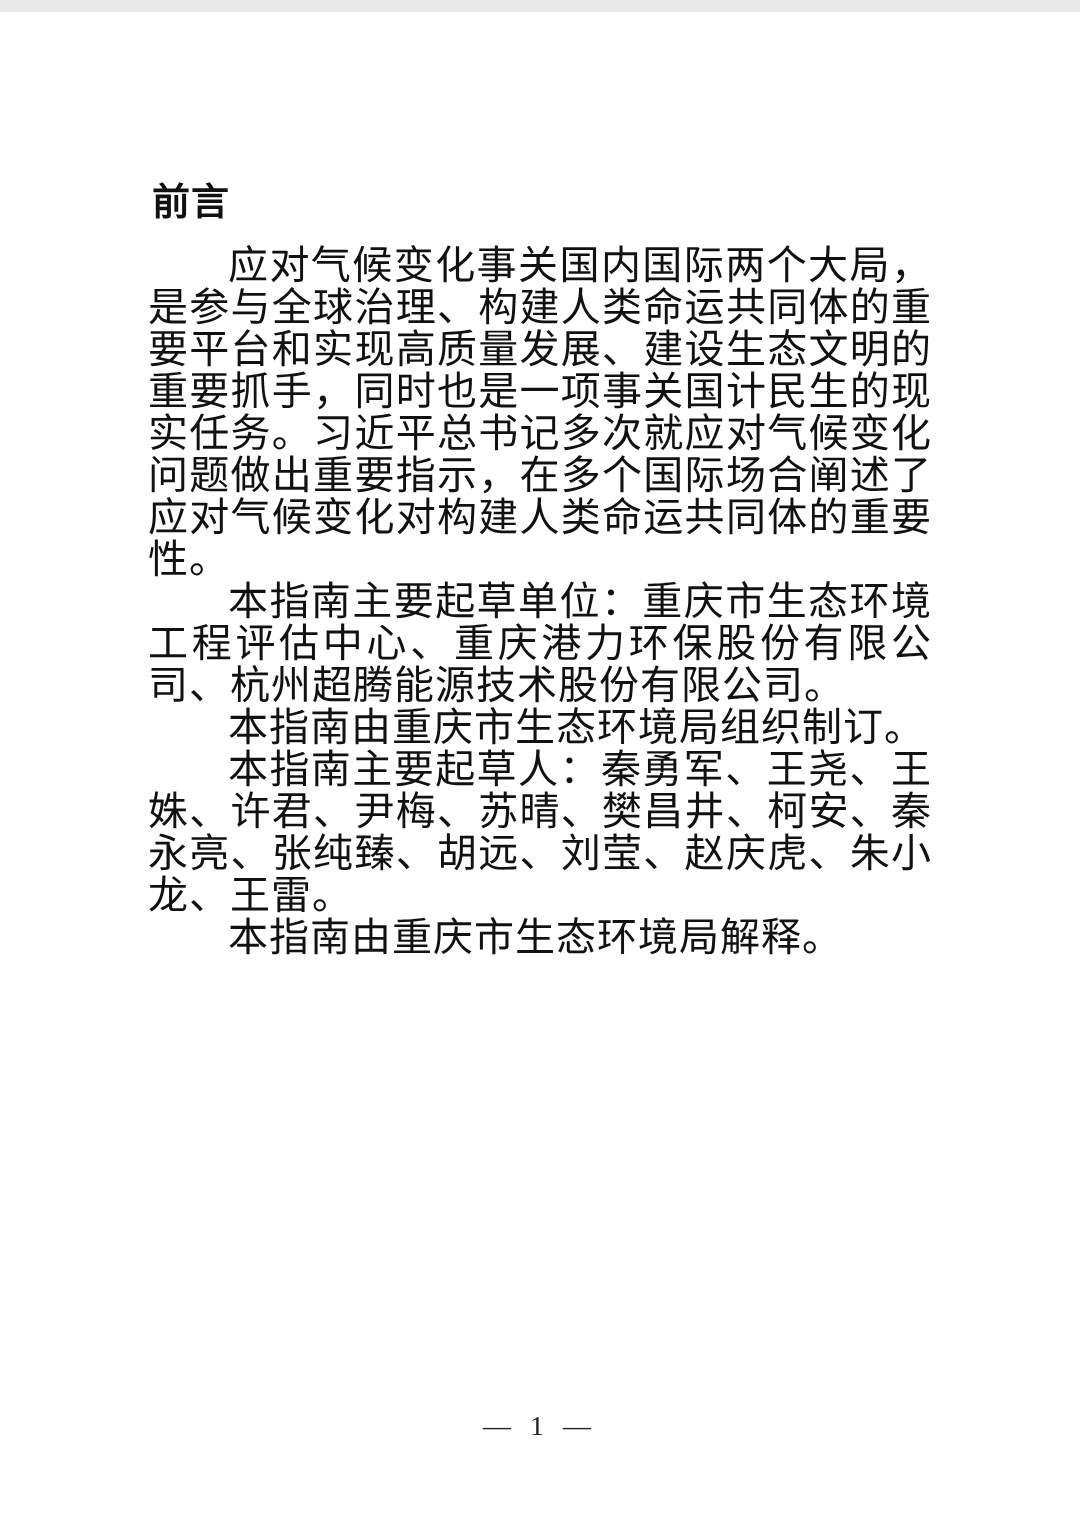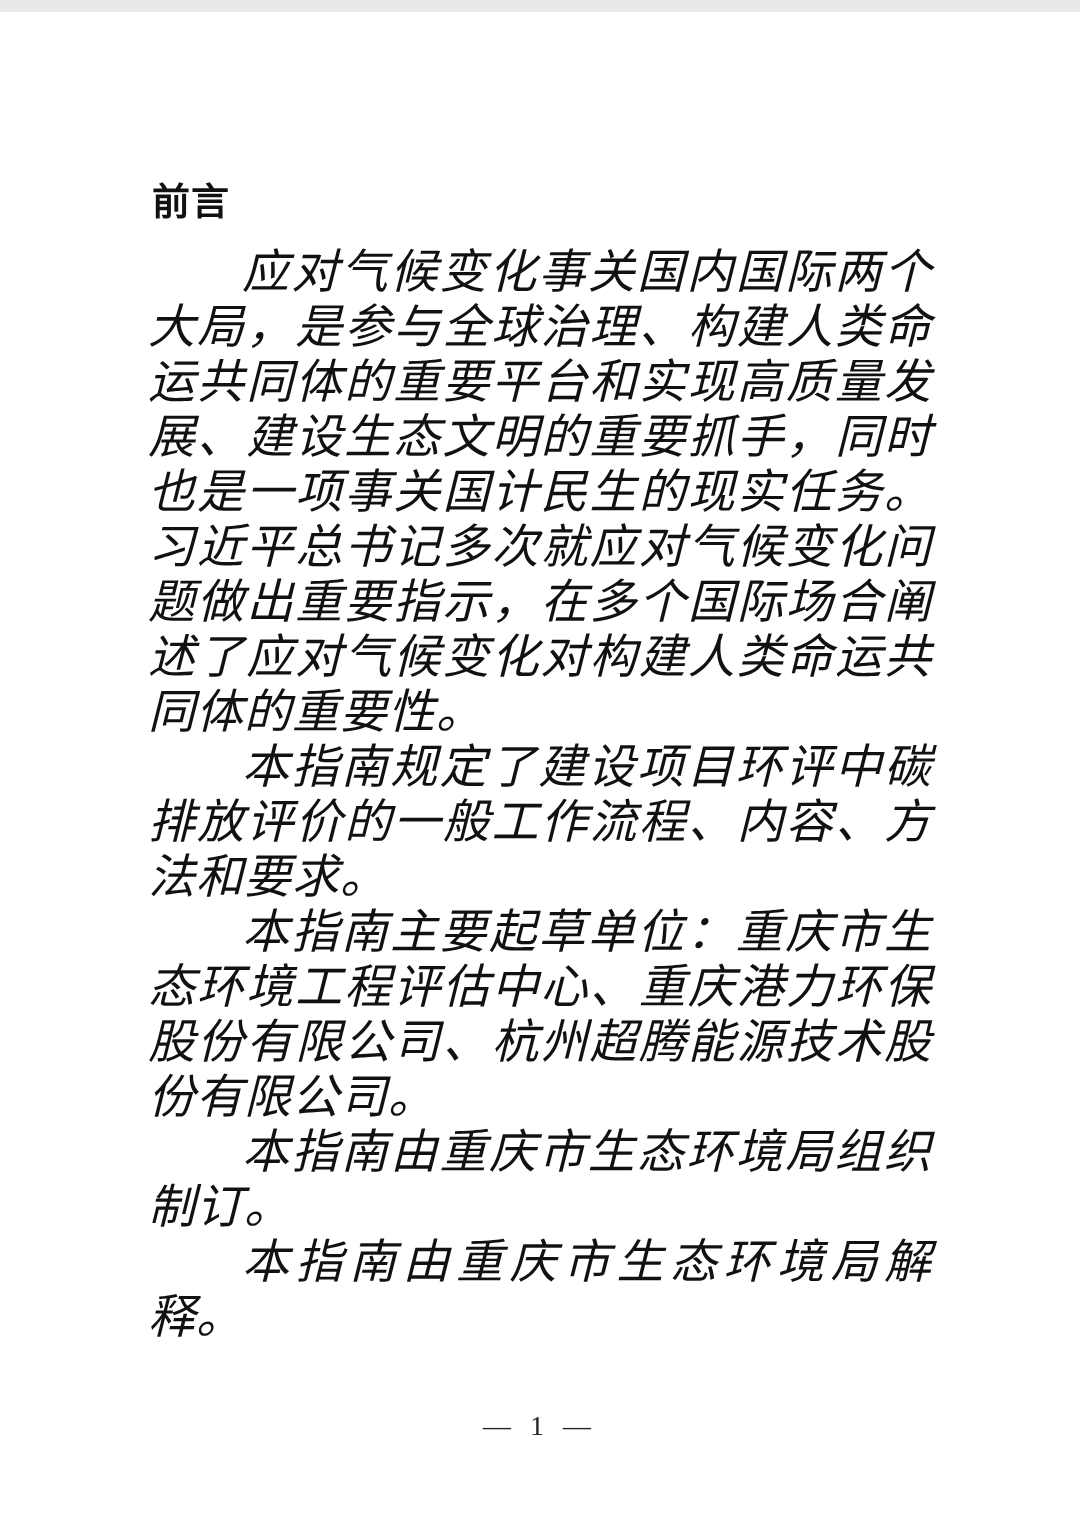--- a/index.html
+++ b/index.html
@@ -25,28 +25,27 @@
   }
   .doc-title {
     font-size: 38px;
     font-weight: 600;
     line-height: 44px;
     margin: 0 0 20px 4px;
     letter-spacing: 1px;
   }
   .para {
     margin: 0;
-    font-size: 47px;
+    font-size: 40px;
     font-weight: 500;
-    line-height: 55px;
+    line-height: 42px;
     letter-spacing: 1px;
     text-indent: 2em;
     text-align: justify;
     text-justify: inter-character;
-    font-style: italic;
   }
   .footer {
     position: absolute;
     top: 1398px;
     left: 0;
     width: 100%;
     text-align: center;
     font-family: "Liberation Serif", "DejaVu Serif", serif;
     font-size: 28px;
     font-weight: 400;
@@ -57,24 +56,24 @@
 </head>
 <body>
 
 <div class="page">
   <div class="content">
     <h1 class="doc-title">前言</h1>
 
     <p class="para">应对气候变化事关国内国际两个大局，是参与全球治理、构建人类命运共同体的重要平台和实现高质量发展、建设生态文明的重要抓手，同时也是一项事关国计民生的现实任务。习近平总书记多次就应对气候变化问题做出重要指示，在多个国际场合阐述了应对气候变化对构建人类命运共同体的重要性。</p>
 
 
-    <p class="para">本指南规定了建设项目环评中碳排放评价的一般工作流程、内容、方法和要求。</p>
 
     <p class="para">本指南主要起草单位：重庆市生态环境工程评估中心、重庆港力环保股份有限公司、杭州超腾能源技术股份有限公司。</p>
 
     <p class="para">本指南由重庆市生态环境局组织制订。</p>
 
+    <p class="para">本指南主要起草人：秦勇军、王尧、王姝、许君、尹梅、苏晴、樊昌井、柯安、秦永亮、张纯臻、胡远、刘莹、赵庆虎、朱小龙、王雷。</p>
 
     <p class="para">本指南由重庆市生态环境局解释。</p>
   </div>
 
   <div class="footer">— 1 —</div>
 </div>
 
 </body></html>

